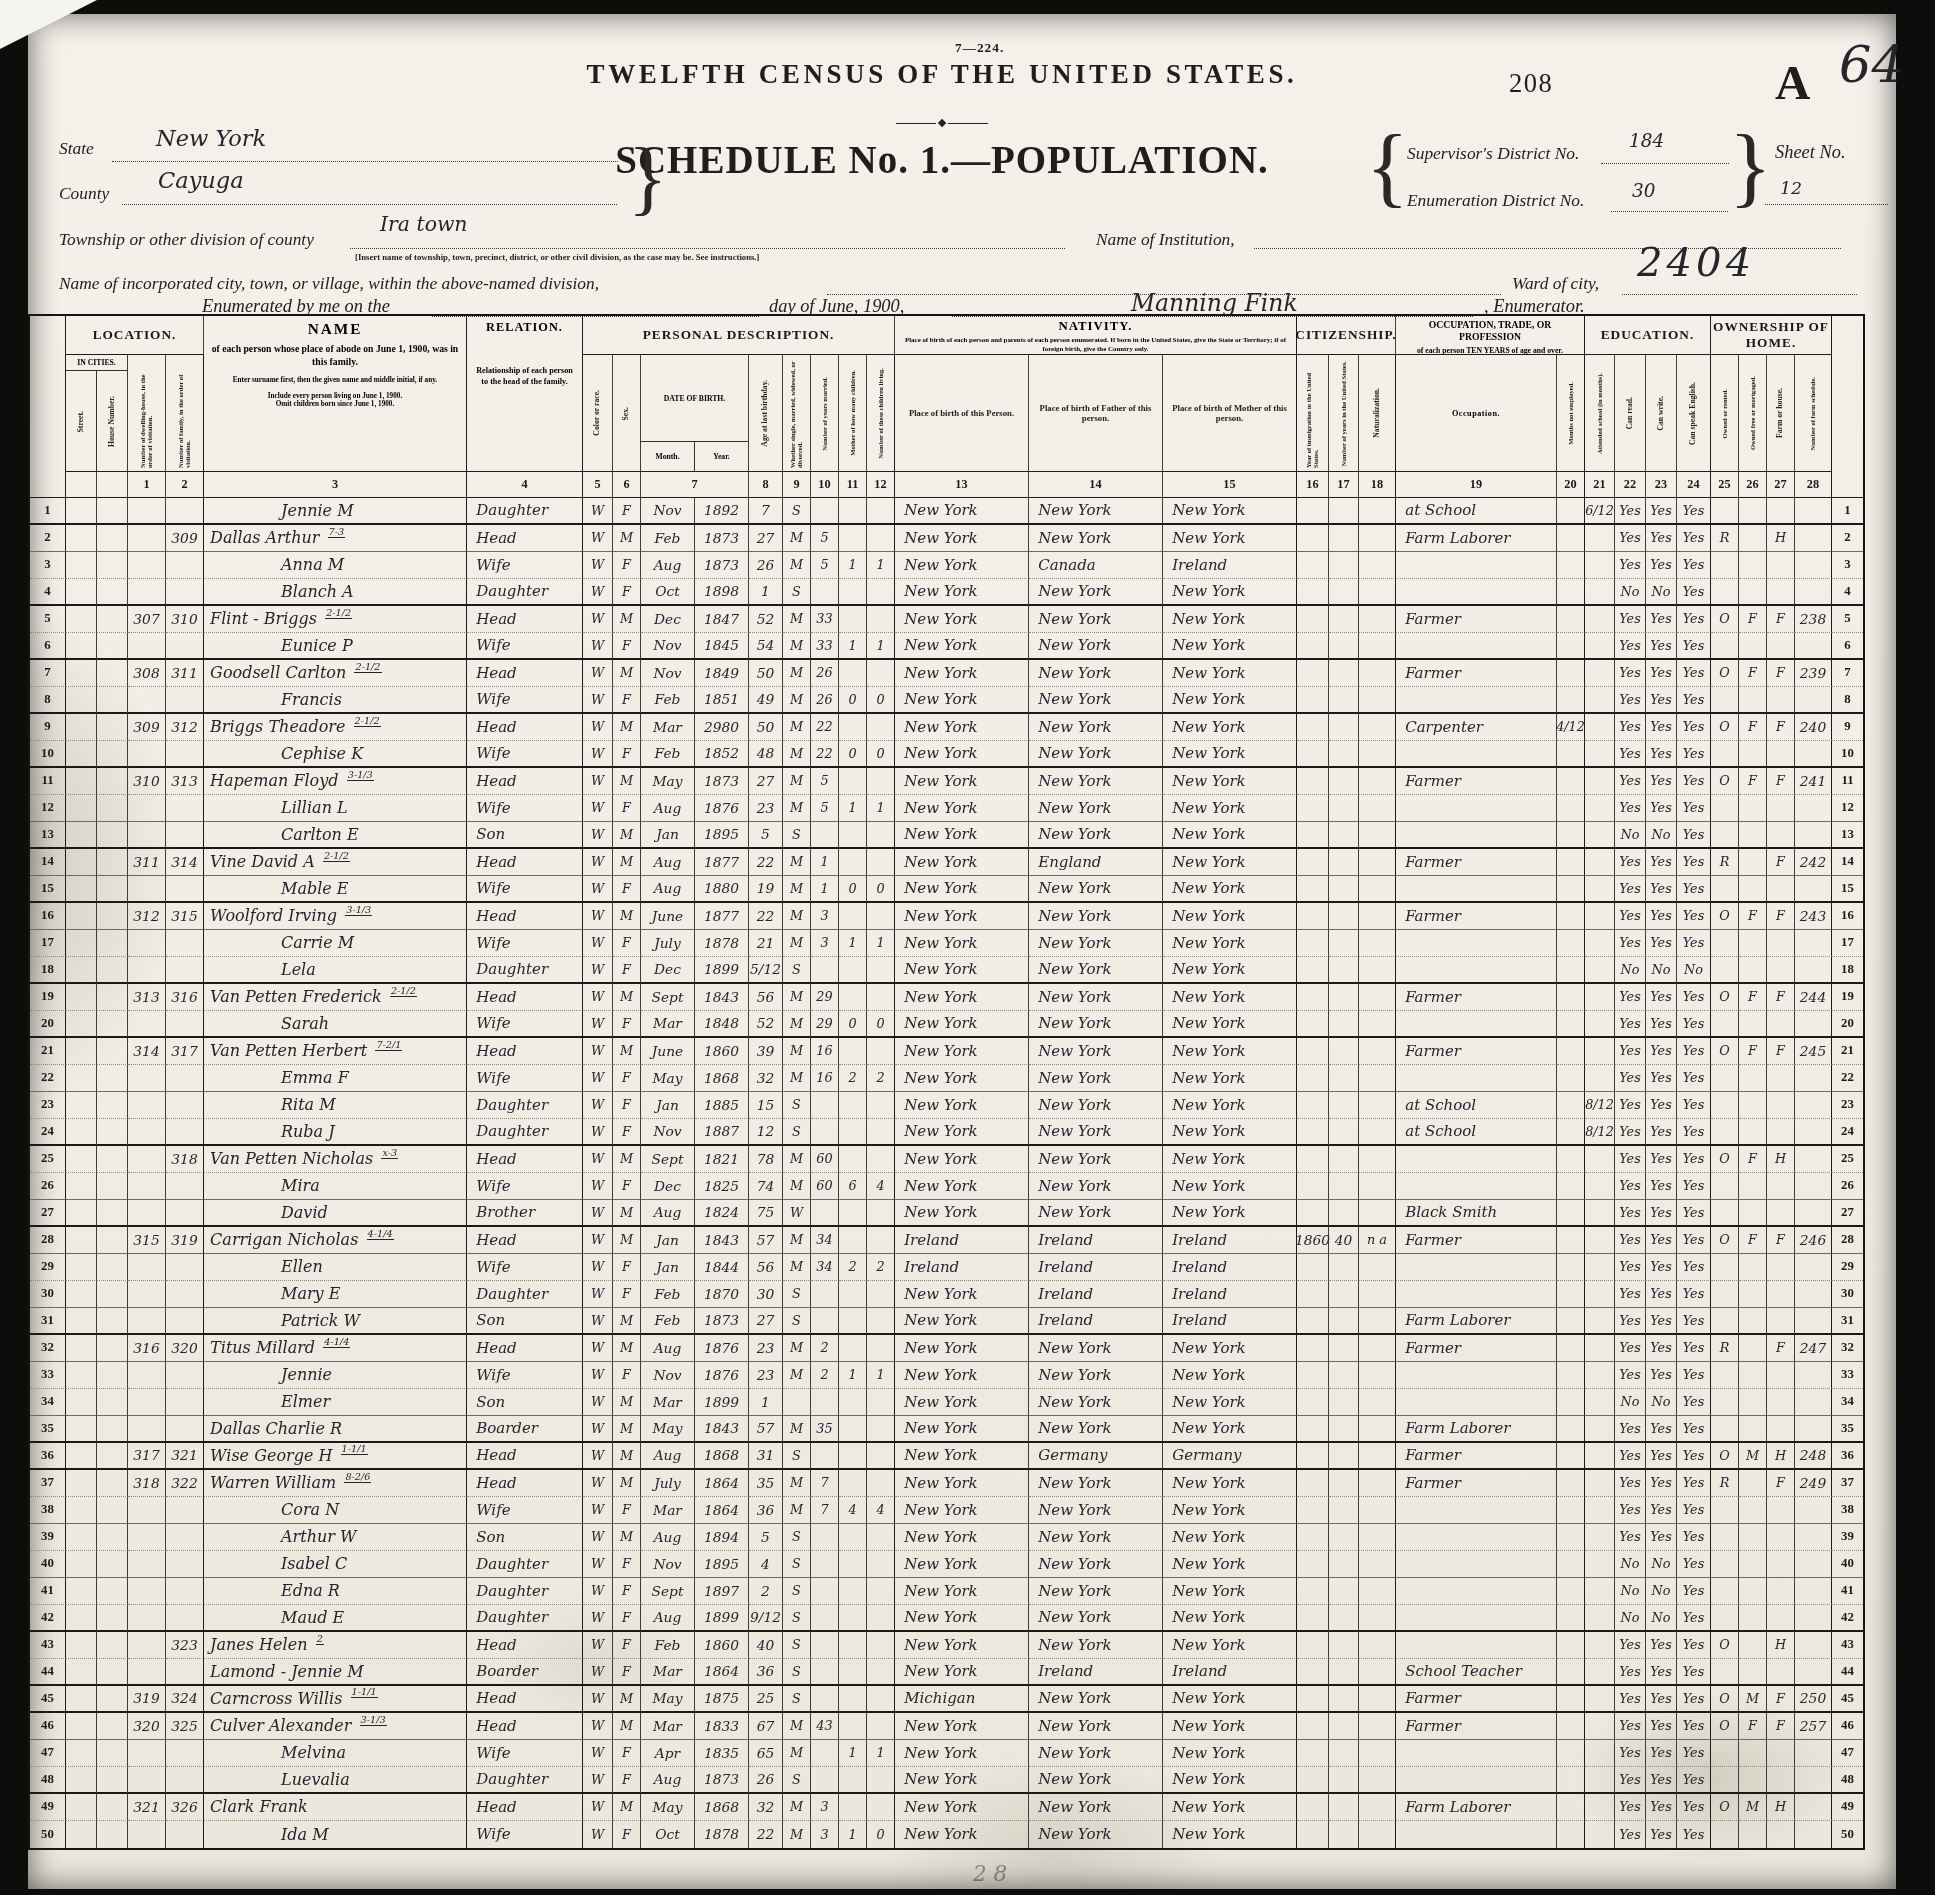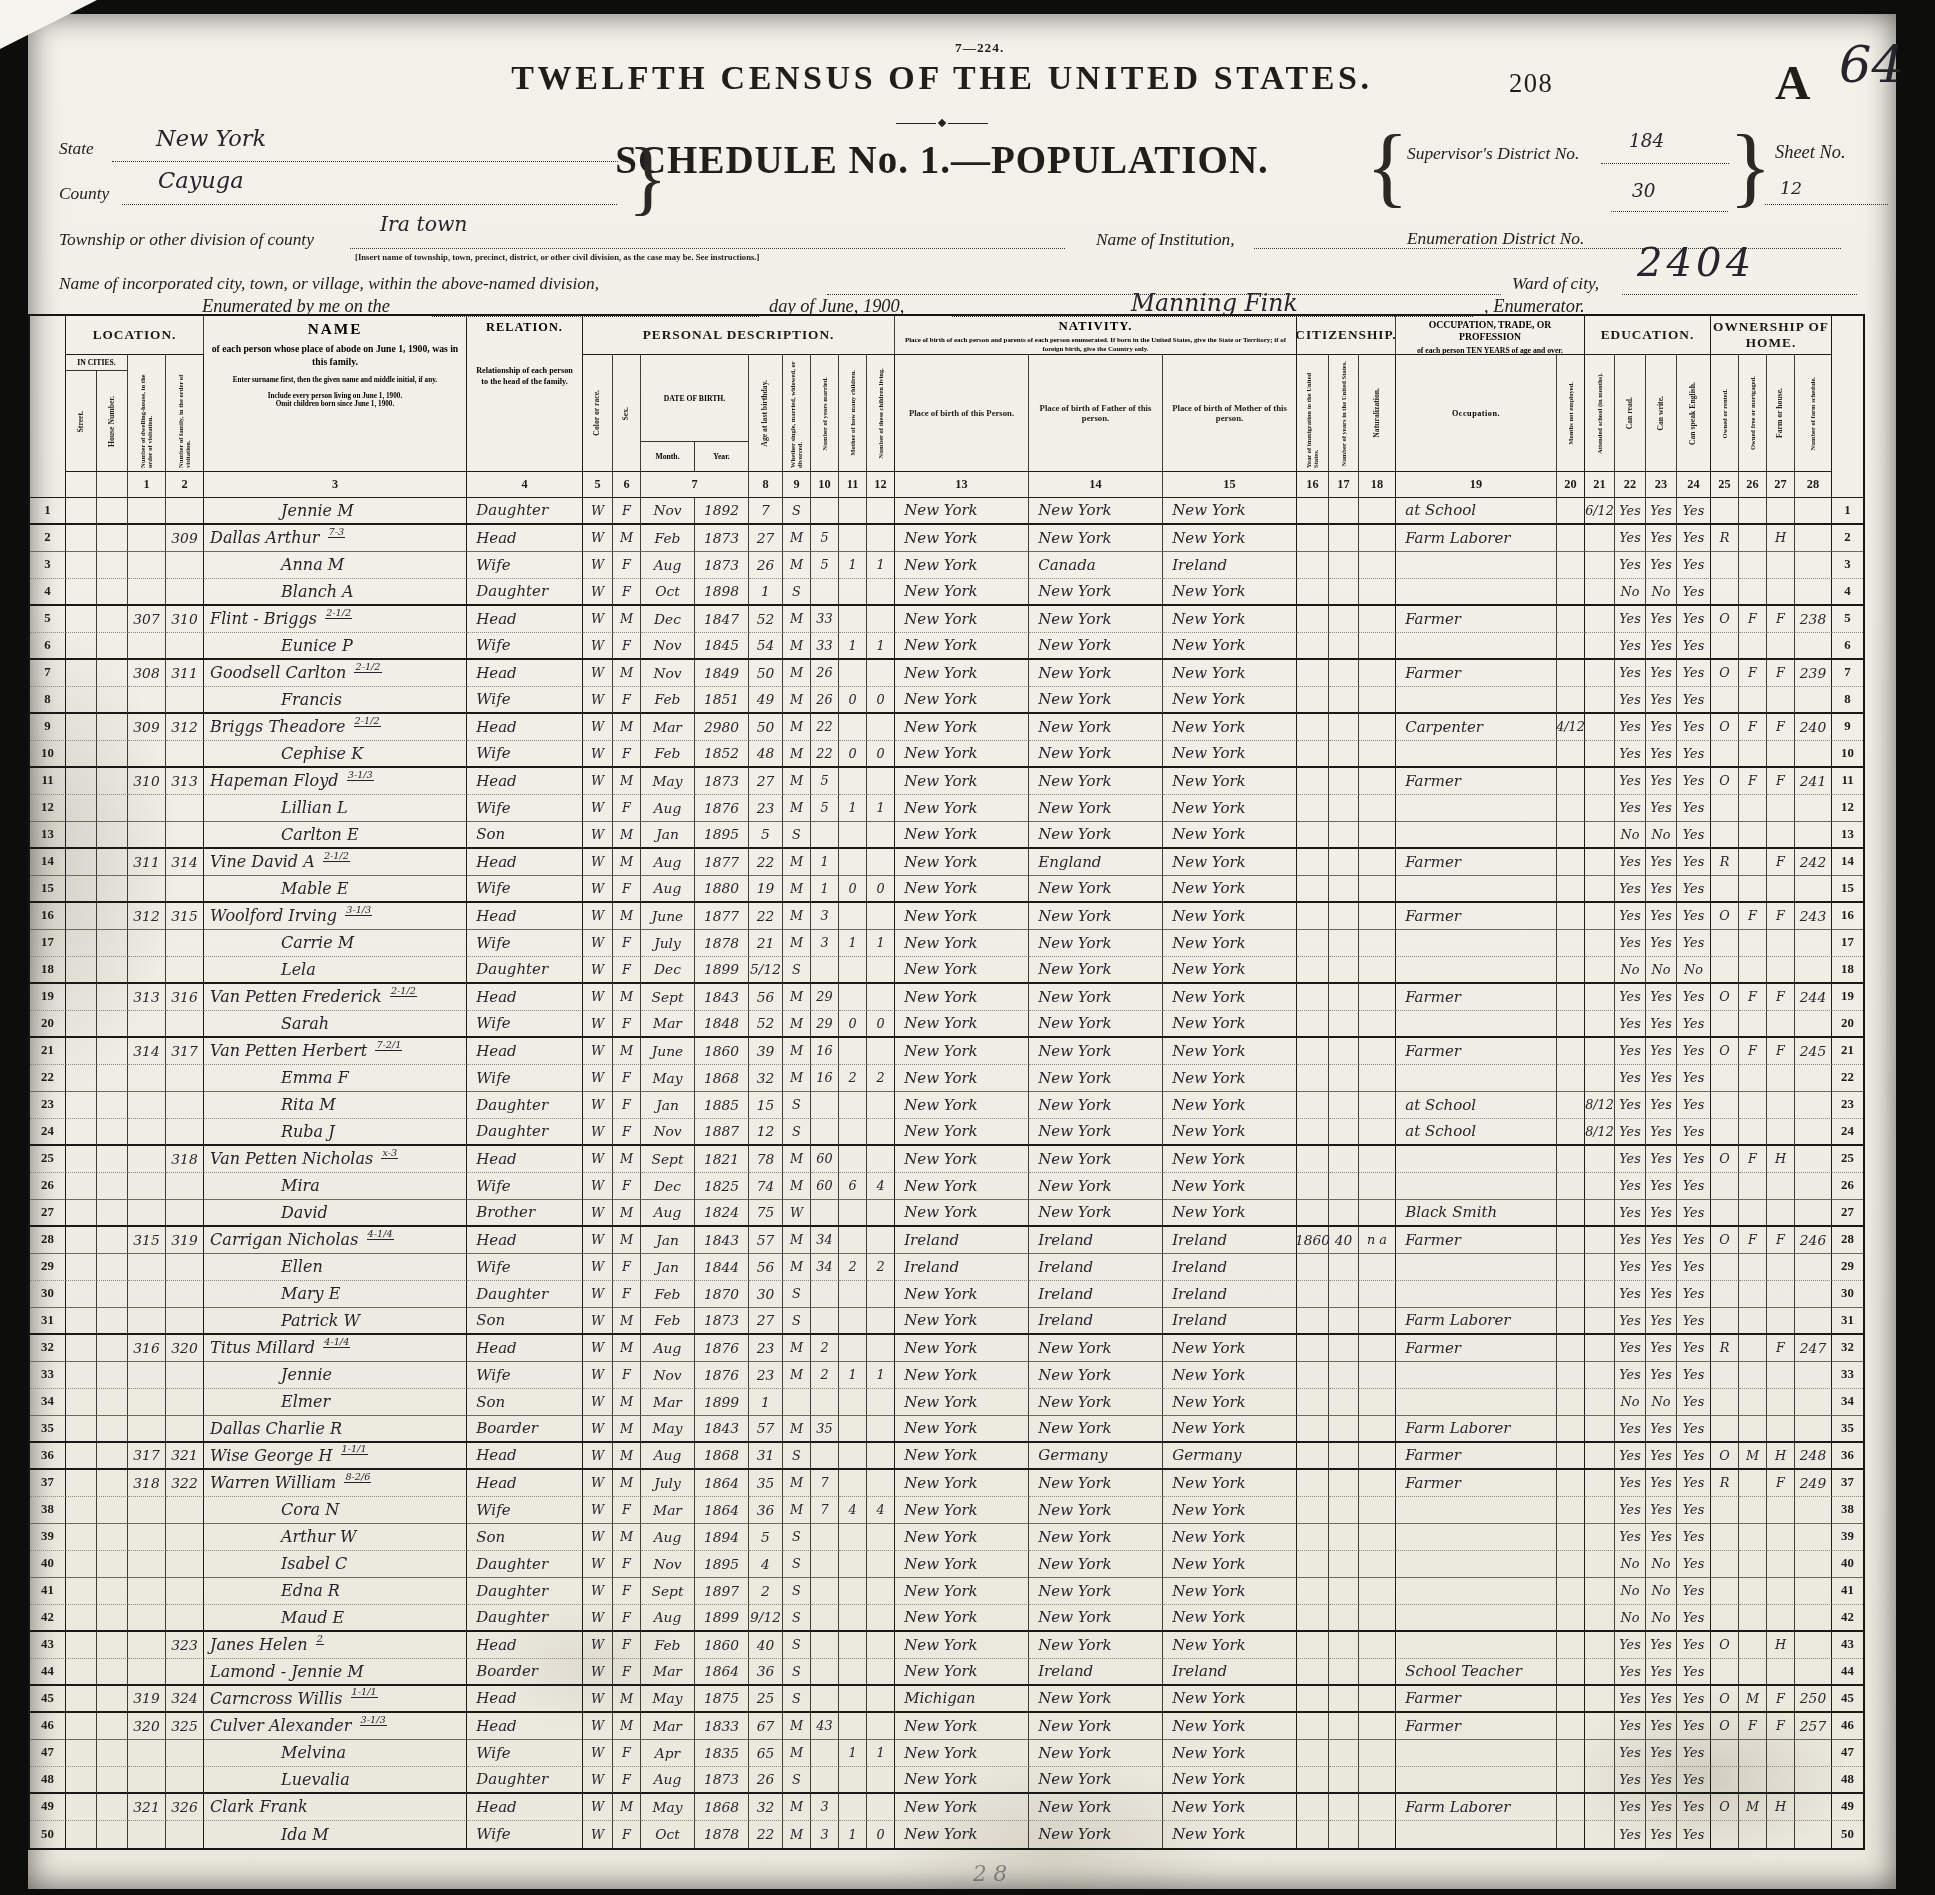--- a/index.html
+++ b/index.html
@@ -96,38 +96,38 @@
 </head>
 <body>
 
 <div class="corner-curl"></div>
 
 <div class="paper">
 
   <div class="hdr">
     <div class="abs ink" style="left:927px;top:25.5px;font-size:13.3px;font-weight:bold;letter-spacing:1px;">7—224.</div>
 
-    <div class="abs ink" style="left:914px;top:45px;transform:translateX(-50%);font-size:34px;font-weight:bold;letter-spacing:3.6px;white-space:nowrap;">TWELFTH CENSUS OF THE UNITED STATES.</div>
+    <div class="abs ink" style="left:914px;top:45px;transform:translateX(-50%);font-size:27px;font-weight:bold;letter-spacing:3.6px;white-space:nowrap;">TWELFTH CENSUS OF THE UNITED STATES.</div>
     <div class="abs ink" style="left:1481px;top:54px;font-size:26.6px;letter-spacing:1.5px;">208</div>
     <div class="abs ink" style="left:1747px;top:40px;font-size:49px;font-weight:bold;">A</div>
     <div class="abs hw" style="left:1811px;top:20.4px;font-size:51px;">64</div>
 
     <div class="abs" style="left:868px;top:106px;width:92px;display:flex;align-items:center;">
       <div style="flex:1;height:1.5px;background:#222;"></div>
       <div style="width:6.1px;height:6.1px;background:#222;transform:rotate(45deg);margin:0 3.1px;"></div>
       <div style="flex:1;height:1.5px;background:#222;"></div>
     </div>
 
     <div class="abs ink" style="left:914px;top:123px;transform:translateX(-50%);font-size:39px;font-weight:bold;letter-spacing:1px;white-space:nowrap;">SCHEDULE No. 1.—POPULATION.</div>
 
     <div class="abs brace" style="left:1338px;top:108px;font-size:89px;">{</div>
     <div class="abs lbl" style="left:1379px;top:129px;">Supervisor's District No.</div>
     <div class="abs hw" style="left:1601px;top:116px;font-size:18.4px;">184</div>
     <div class="abs dots" style="left:1573px;top:149px;width:128px;"></div>
-    <div class="abs lbl" style="left:1379px;top:176px;margin-top:38px;">Enumeration District No.</div>
+    <div class="abs lbl" style="left:1379px;top:176px;">Enumeration District No.</div>
     <div class="abs hw" style="left:1604px;top:166px;font-size:18.4px;">30</div>
     <div class="abs dots" style="left:1583px;top:197px;width:117px;"></div>
     <div class="abs brace" style="left:1701px;top:108px;font-size:89px;">}</div>
 
     <div class="abs lbl" style="left:1747px;top:128px;font-size:18.4px;">Sheet No.</div>
     <div class="abs hw" style="left:1752px;top:164px;font-size:17.4px;">12</div>
     <div class="abs dots" style="left:1737px;top:190px;width:123px;"></div>
 
     <div class="abs lbl" style="left:31px;top:124px;">State</div>
     <div class="abs hw" style="left:128px;top:111px;font-size:22.5px;">New York</div>

